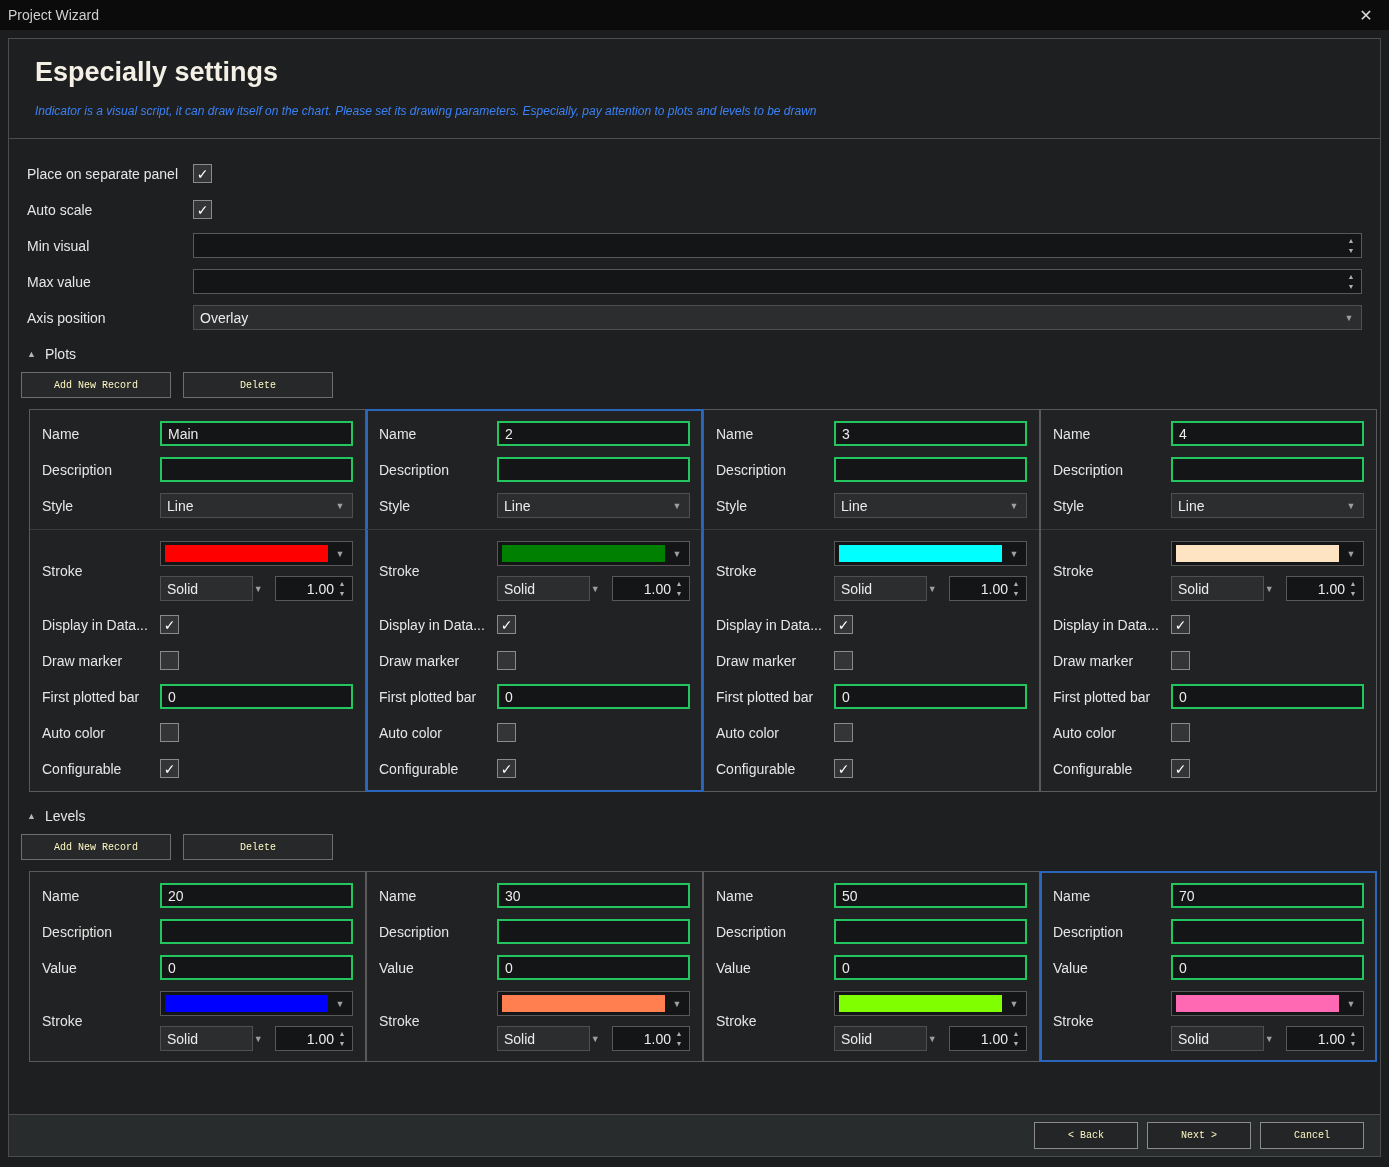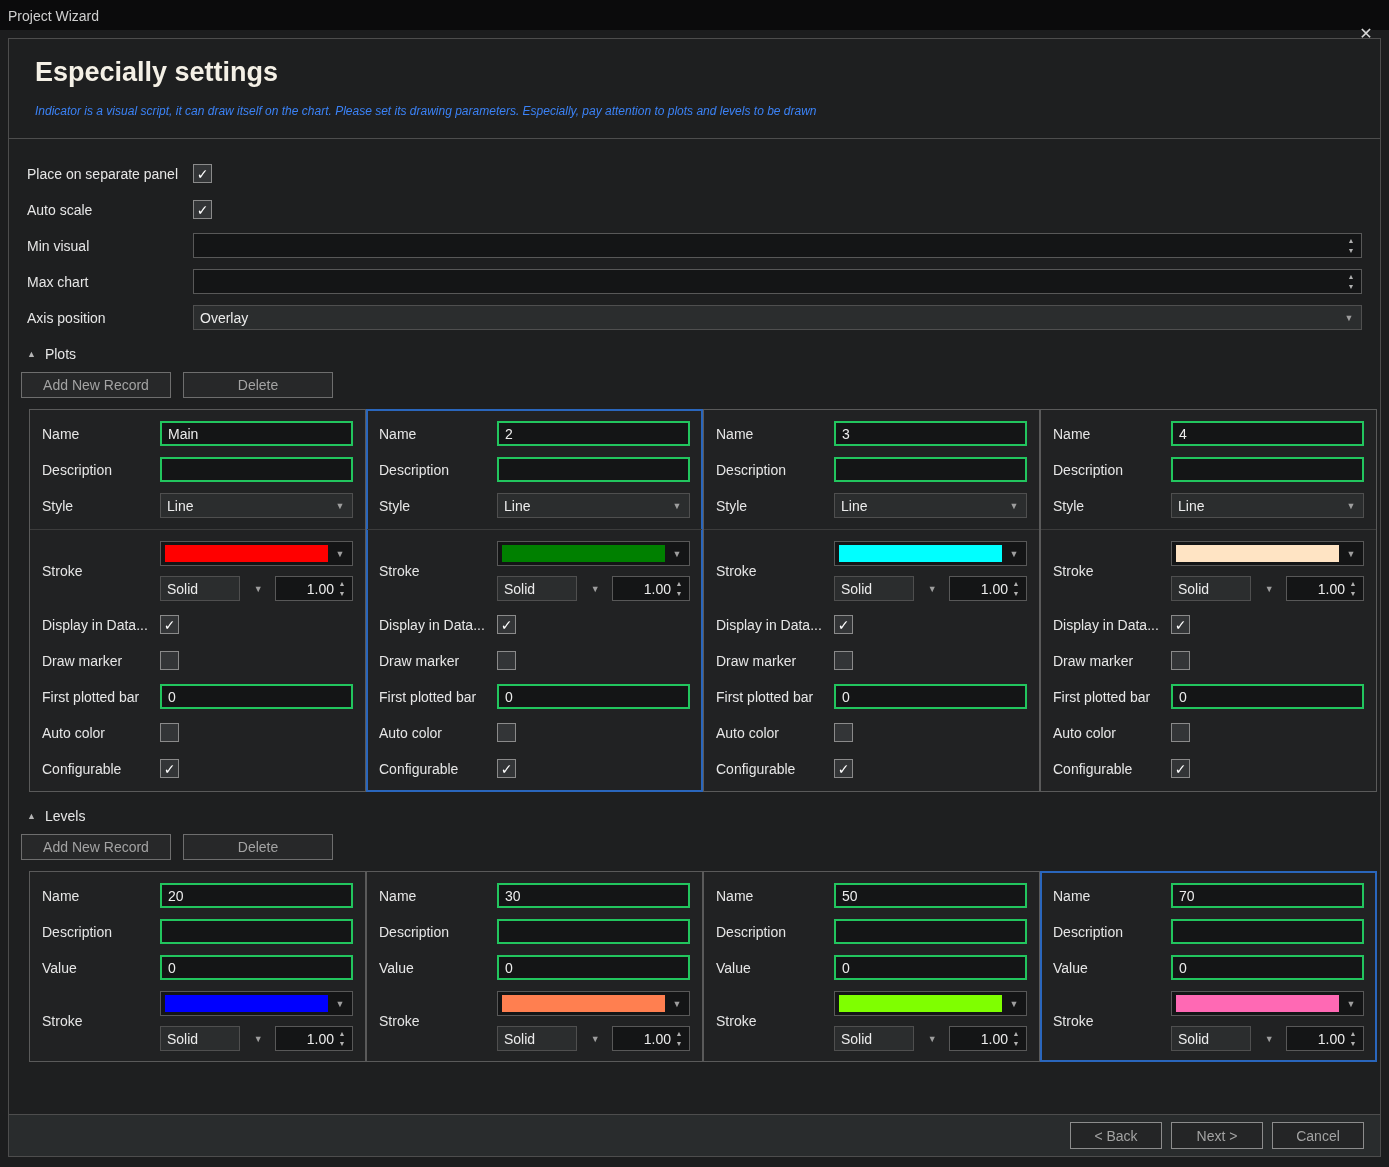--- a/index.html
+++ b/index.html
@@ -3,21 +3,21 @@
 <meta charset="utf-8">
 <style>
   * { box-sizing: border-box; margin: 0; padding: 0; }
   html,body { width:1389px; height:1167px; overflow:hidden; }
   body {
     background:#1c1d1e;
     font-family:"Liberation Sans","DejaVu Sans",sans-serif;
     color:#e6e6e6; font-size:14px;
   }
   
-  .titlebar { height:30px; background:#0b0b0c; display:flex; padding:8px 8px;flex-direction:column; }
+  .titlebar { height:30px; background:#0b0b0c; display:flex; align-items:center; padding:1px 8px; }
   .titlebar .title { color:#cfcfcf; font-size:14px; }
   .titlebar .close { margin-left:auto; width:30px; text-align:center; color:#d8d8d8; font-size:16px; cursor:default; }
   
   .frame { position:absolute; left:8px; right:8px; top:38px; bottom:10px;
            border:1px solid #4d4d4d; display:flex; flex-direction:column; background:#1e1f20; }
   .header { padding:18px 26px 20px 26px; border-bottom:1px solid #4d4d4d; }
   .header h1 { font-size:27px; font-weight:bold; color:#f4f0e6; margin-bottom:16px; }
   .header .subtitle { font-style:italic; font-size:12px; color:#3b82f6; }
   .content { flex:1; padding:22px 18px 0 10px; overflow:hidden; }
   
@@ -39,41 +39,41 @@
   .drop-arrow { width:24px; flex:none; text-align:center; color:#9e9e9e; font-size:9px; }
   .checkbox { width:19px; height:19px; background:#333537; border:1px solid #8a8a8a;
               display:flex; align-items:center; justify-content:center; }
   .checkbox .check { display:none; color:#ffffff; font-size:14px; font-weight:bold; line-height:1; }
   .checkbox.checked .check { display:block; }
   
   .section-head { display:flex; align-items:center; gap:9px; margin:16px 0 10px 8px; }
   .section-head .tri { color:#b5b5b5; font-size:9px; }
   .btn-row { display:flex; gap:12px; margin:0 0 11px 2px; }
   .btn { width:150px; height:26px; background:#272829; border:1px solid #6e6e6e;
-         color:#a3a3a3; font-size:14px; font-family:Liberation Sans, sans-serif; }
+         color:#fef9c3; font-size:10px; font-family:Liberation Mono, monospace; }
   
   .cards { display:flex; width:1257px; margin-left:10px; align-items:stretch; }
   .record-card { flex:1; border:1px solid #5a5a5a; background:#212223; padding:11px 12px 10px 12px; }
   .record-card.selected { border:1px solid #2a66bc; box-shadow:inset 0 0 0 1px #2a66bc; }
   .crow { display:flex; align-items:center; margin-bottom:11px; height:25px; }
   .crow:last-child { margin-bottom:0; }
   .clabel { width:118px; flex:none; color:#e6e6e6; }
   .card-sep { border-top:1px solid #3c3c3c; margin:11px -12px 11px -12px; }
   .stroke-row { height:auto; }
   .stroke-controls { flex:1; display:flex; flex-direction:column; gap:10px; min-width:0; }
   .color-drop { height:25px; background:#141516; border:1px solid #585858;
                 display:flex; align-items:center; padding-left:4px; }
   .color-drop .swatch { flex:1; height:17px; }
   .stroke-row2 { display:flex; justify-content:space-between; }
-  .stroke-row2 .selectbox { flex:none; width:80px; }
+  .stroke-row2 .selectbox { flex:none; width:93px; }
   .stroke-row2 .spin-wrap { flex:none; width:78px; }
   
   .footer { height:42px; flex:none; background:#292c2d; border-top:1px solid #4d4d4d;
             display:flex; align-items:center; justify-content:flex-end; gap:9px; padding-right:16px; }
-  .footer .btn { width:92px; height:27px; background:#242526; border:1px solid #8c8c8c; }
+  .footer .btn { width:104px; height:27px; background:#242526; border:1px solid #8c8c8c; }
 </style>
 </head>
 <body>
 
 <div class="titlebar">
   <span class="title">Project Wizard</span>
   <span class="close">✕</span>
 </div>
 
 <div class="frame">
@@ -103,21 +103,21 @@
       <div class="spin-wrap">
         <input value="" style="">
         <span class="spin-arrows">
             <span>▲</span>
             <span>▼</span>
           </span>
       </div>
     </div>
 
     <div class="form-row">
-      <span class="form-label">Max chart</span>
+      <span class="form-label">Max value</span>
       <div class="spin-wrap">
         <input value="" style="">
         <span class="spin-arrows">
             <span>▲</span>
             <span>▼</span>
           </span>
       </div>
     </div>
 
     <div class="form-row">

